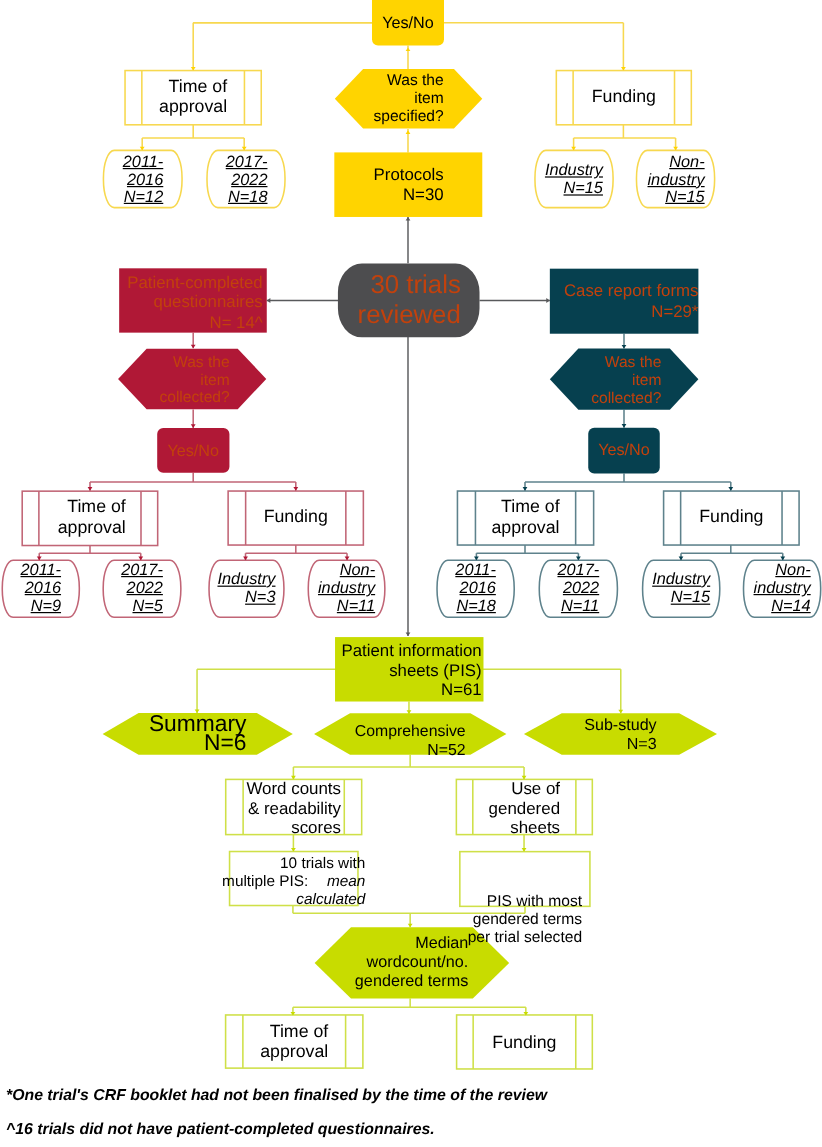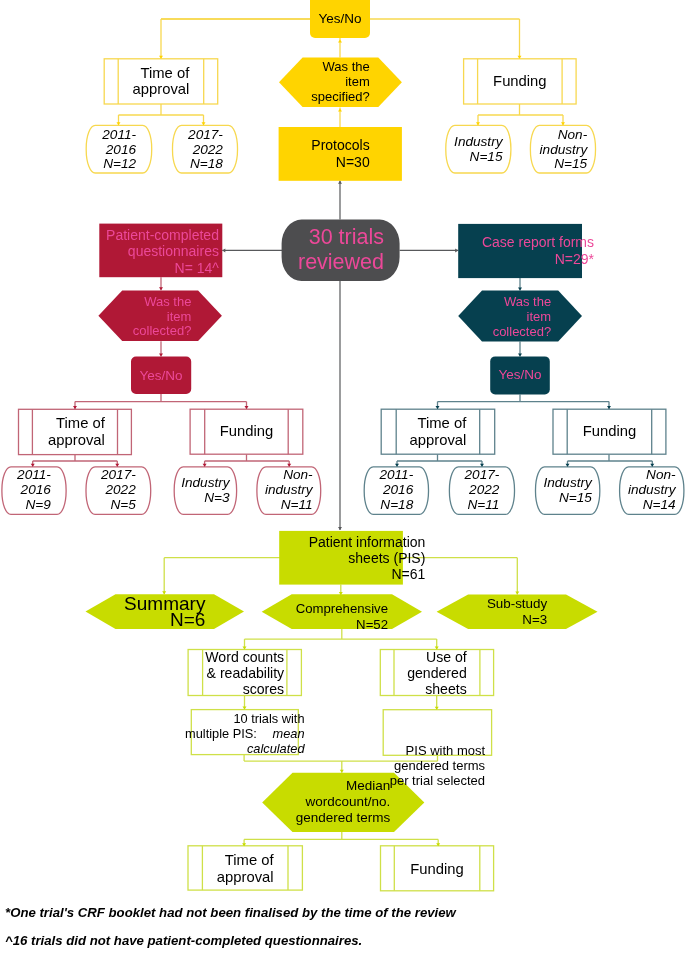--- a/index.html
+++ b/index.html
@@ -9,22 +9,22 @@
   body{width:685px;height:956px;position:relative;overflow:hidden;
        font-family:"Liberation Sans", sans-serif;}
   #stage{position:absolute;left:0;top:0;width:685px;height:956px;}
   svg#shapes{position:absolute;left:0;top:0;width:685px;height:956px;
              shape-rendering:geometricPrecision;}
   .lbl{position:absolute;display:flex;align-items:center;justify-content:center;
        text-align:right;line-height:1.18;}
   .lbl>span,.lbl{white-space:pre;}
   .lbl i{margin-left:12px;}
   .n-dark{color:#000000;}
-  .n-light{color:#ec4899;}
-  .i{font-style:italic;font-weight:400;}
+  .n-light{color:#c2410c;}
+  .i{font-style:italic;font-weight:400;text-decoration:underline;}
   .fn{position:absolute;font-style:italic;font-weight:bold;font-size:13.2px;
       color:#000;white-space:nowrap;}
 </style>
 </head>
 <body>
 
 <div id="stage">
 <svg id="shapes" viewBox="0 0 685 956" xmlns="http://www.w3.org/2000/svg">
       <polyline points="161,19 161,58.8" fill="none" stroke="#F7D84F" stroke-width="1.3" stroke-linecap="butt" stroke-linejoin="miter"></polyline>
       <polyline points="161,19 519.5,19" fill="none" stroke="#F7D84F" stroke-width="1.3" stroke-linecap="butt" stroke-linejoin="miter"></polyline>
@@ -228,42 +228,42 @@
 N=9</div>
 <div class="lbl n-dark i" style="left:86px;top:466.8px;width:64.7px;height:48px;font-size:13.6px;line-height:14.9px">2017-
 2022
 N=5</div>
 <div class="lbl n-dark i" style="left:174.2px;top:466.8px;width:62.4px;height:48px;font-size:13.6px;line-height:14.9px">Industry
 N=3</div>
 <div class="lbl n-dark i" style="left:256.9px;top:466.8px;width:63.8px;height:48px;font-size:13.6px;line-height:14.9px">Non-
 industry
 N=11</div>
 
-<div class="lbl n-light" style="left:476px;top:224px;width:124px;height:54px;font-size:14px">Case report forms
+<div class="lbl n-light" style="left:464px;top:224px;width:124px;height:54px;font-size:14px">Case report forms
 N=29*</div>
 <div class="lbl n-light" style="left:460px;top:291.8px;width:123.8px;height:50.9px;font-size:13px;line-height:14.9px">Was the
 item
 collected?</div>
 <div class="lbl n-light" style="left:490px;top:356px;width:60px;height:38px;font-size:13.5px">Yes/No</div>
 <div class="lbl n-dark" style="left:381.2px;top:409.2px;width:113.5px;height:45px;font-size:14.8px;line-height:16.7px">Time of
 approval</div>
 <div class="lbl n-dark" style="left:553px;top:409.2px;width:112.9px;height:45px;font-size:14.8px;line-height:16.7px">Funding</div>
 <div class="lbl n-dark i" style="left:364.2px;top:466.8px;width:64.3px;height:48px;font-size:13.6px;line-height:14.9px">2011-
 2016
 N=18</div>
 <div class="lbl n-dark i" style="left:449.4px;top:466.8px;width:65.1px;height:48px;font-size:13.6px;line-height:14.9px">2017-
 2022
 N=11</div>
 <div class="lbl n-dark i" style="left:535.5px;top:466.8px;width:64.3px;height:48px;font-size:13.6px;line-height:14.9px">Industry
 N=15</div>
 <div class="lbl n-dark i" style="left:619.6px;top:466.8px;width:64.3px;height:48px;font-size:13.6px;line-height:14.9px">Non-
 industry
 N=14</div>
 
-<div class="lbl n-dark" style="left:295px;top:530.9px;width:144px;height:53.7px;font-size:14px;line-height:16px">Patient information
+<div class="lbl n-dark" style="left:271px;top:530.9px;width:144px;height:53.7px;font-size:14px;line-height:16px">Patient information
 sheets (PIS)
 N=61</div>
 <div class="lbl n-dark" style="left:85.5px;top:594.2px;width:158.5px;height:34.8px;font-size:19px;line-height:15.5px">Summary
 N=6</div>
 <div class="lbl n-dark" style="left:261.7px;top:594.1px;width:160.3px;height:45px;font-size:13.2px;line-height:15.5px">Comprehensive
 N=52</div>
 <div class="lbl n-dark" style="left:436.6px;top:594.4px;width:160.9px;height:34.5px;font-size:13.4px;line-height:15.5px">Sub-study
 N=3</div>
 <div class="lbl n-dark" style="left:188.1px;top:649.5px;width:113.3px;height:46px;font-size:14.1px;line-height:16px">Word counts
 &amp; readability

